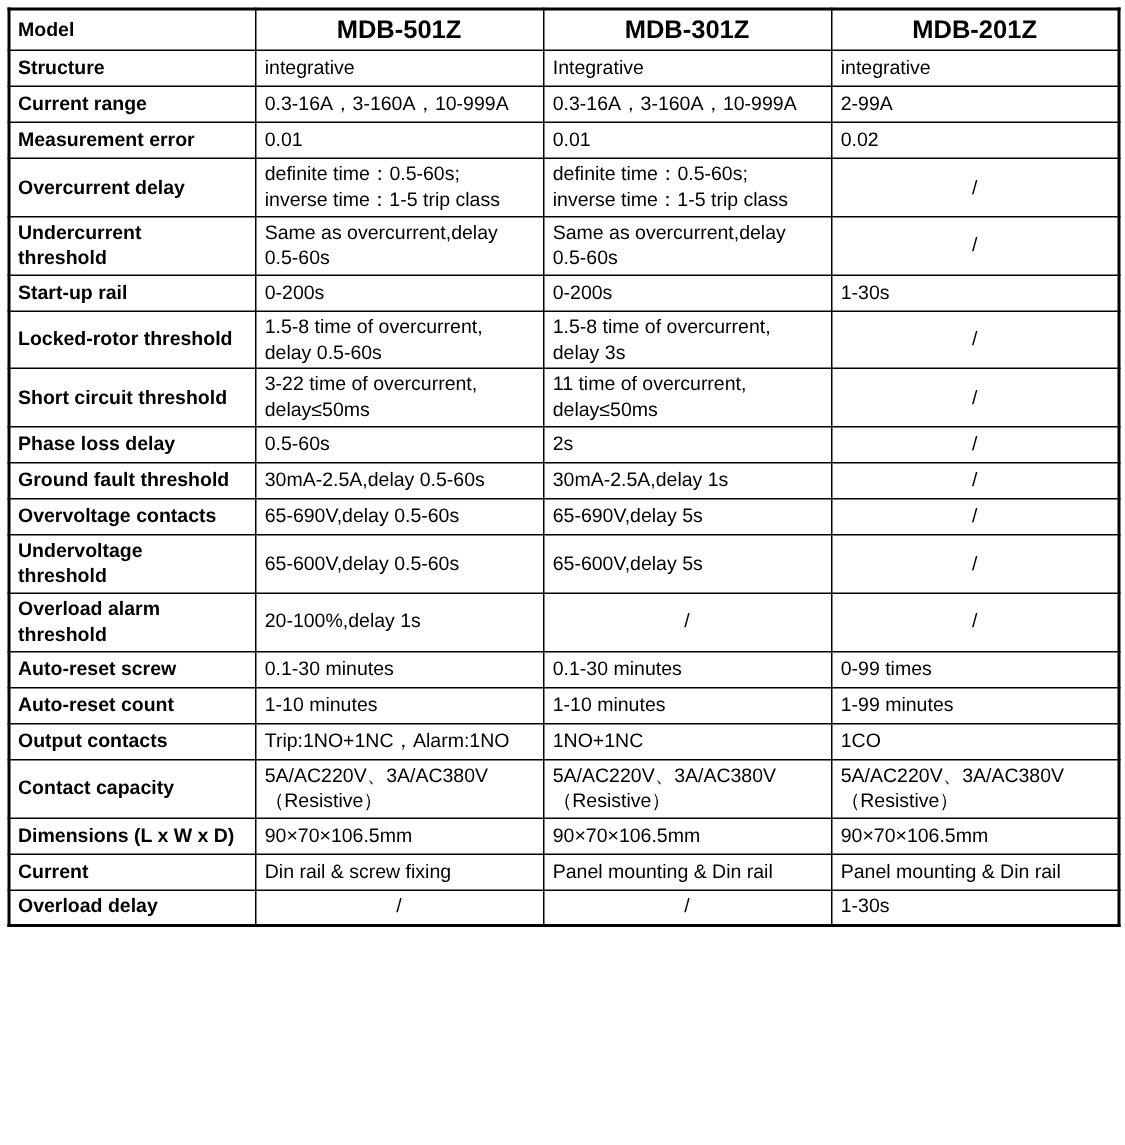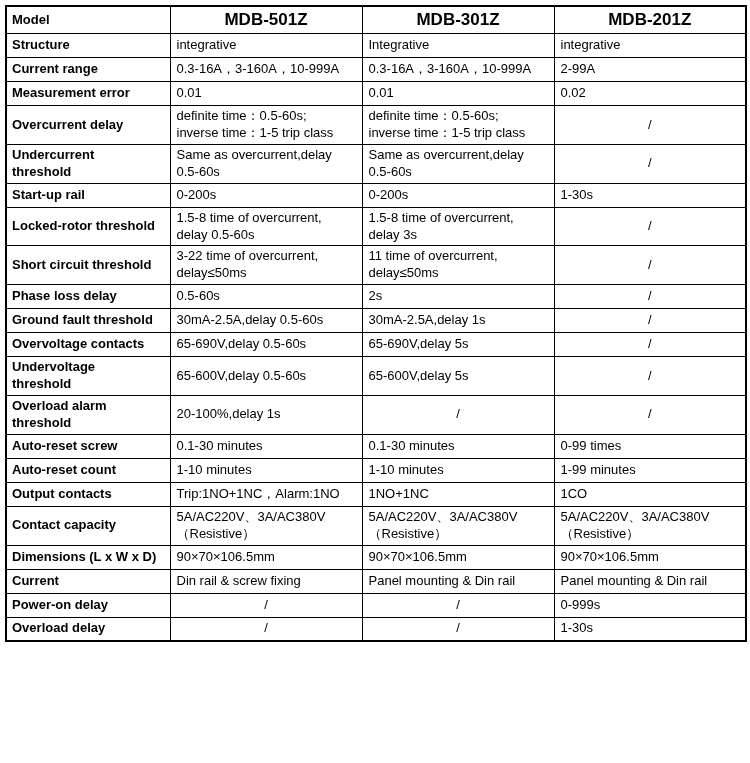--- a/index.html
+++ b/index.html
@@ -185,26 +185,20 @@
           <td class="value-cell">90×70×106.5mm</td>
           <td class="value-cell">90×70×106.5mm</td>
         </tr>
         <tr>
           <th class="label-cell">Current</th>
           <td class="value-cell">Din rail &amp; screw fixing</td>
           <td class="value-cell">Panel mounting &amp; Din rail</td>
           <td class="value-cell">Panel mounting &amp; Din rail</td>
         </tr>
         <tr>
-          <th class="label-cell">Power-on delay</th>
-          <td class="value-cell center">/</td>
-          <td class="value-cell center">/</td>
-          <td class="value-cell">0-999s</td>
-        </tr>
-        <tr>
           <th class="label-cell">Overload delay</th>
           <td class="value-cell center">/</td>
           <td class="value-cell center">/</td>
           <td class="value-cell">1-30s</td>
         </tr>
       </tbody>
   </table>
 </div>
 
 </body></html>

